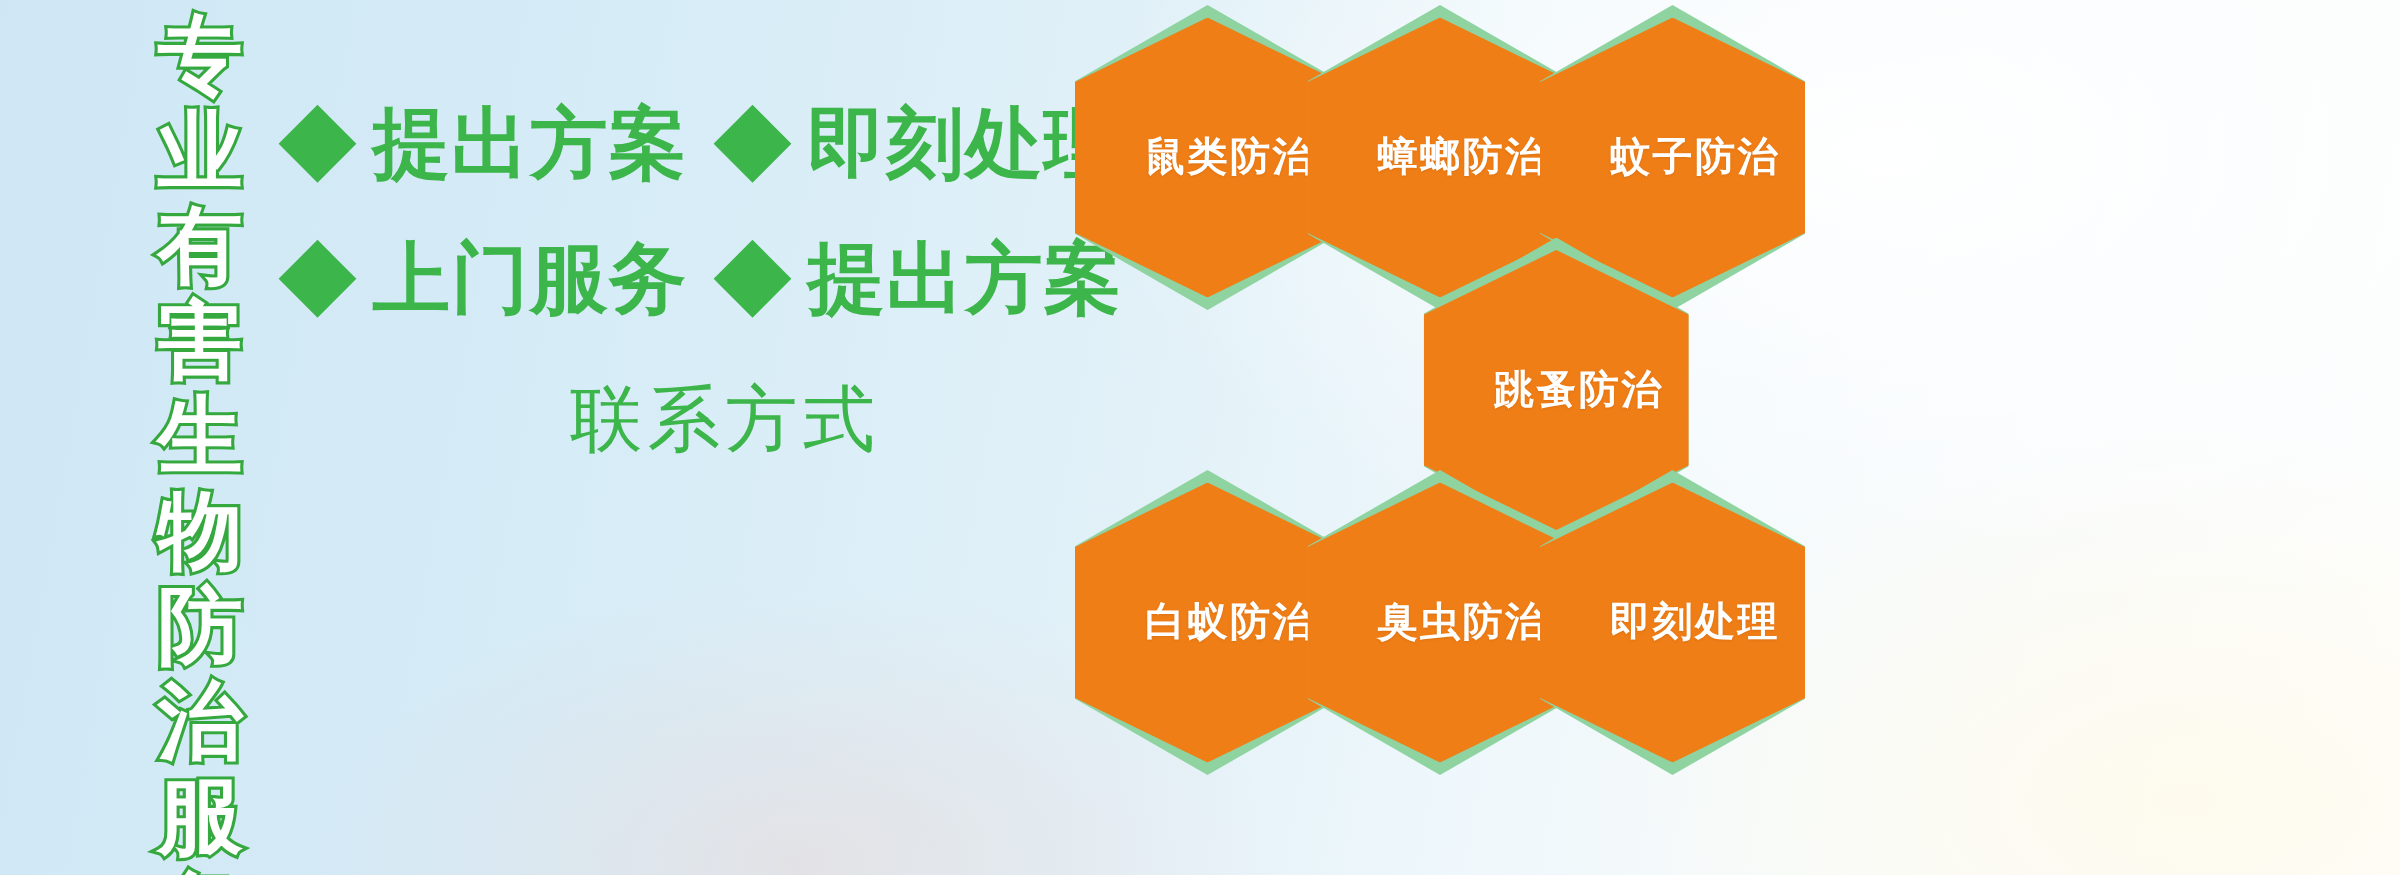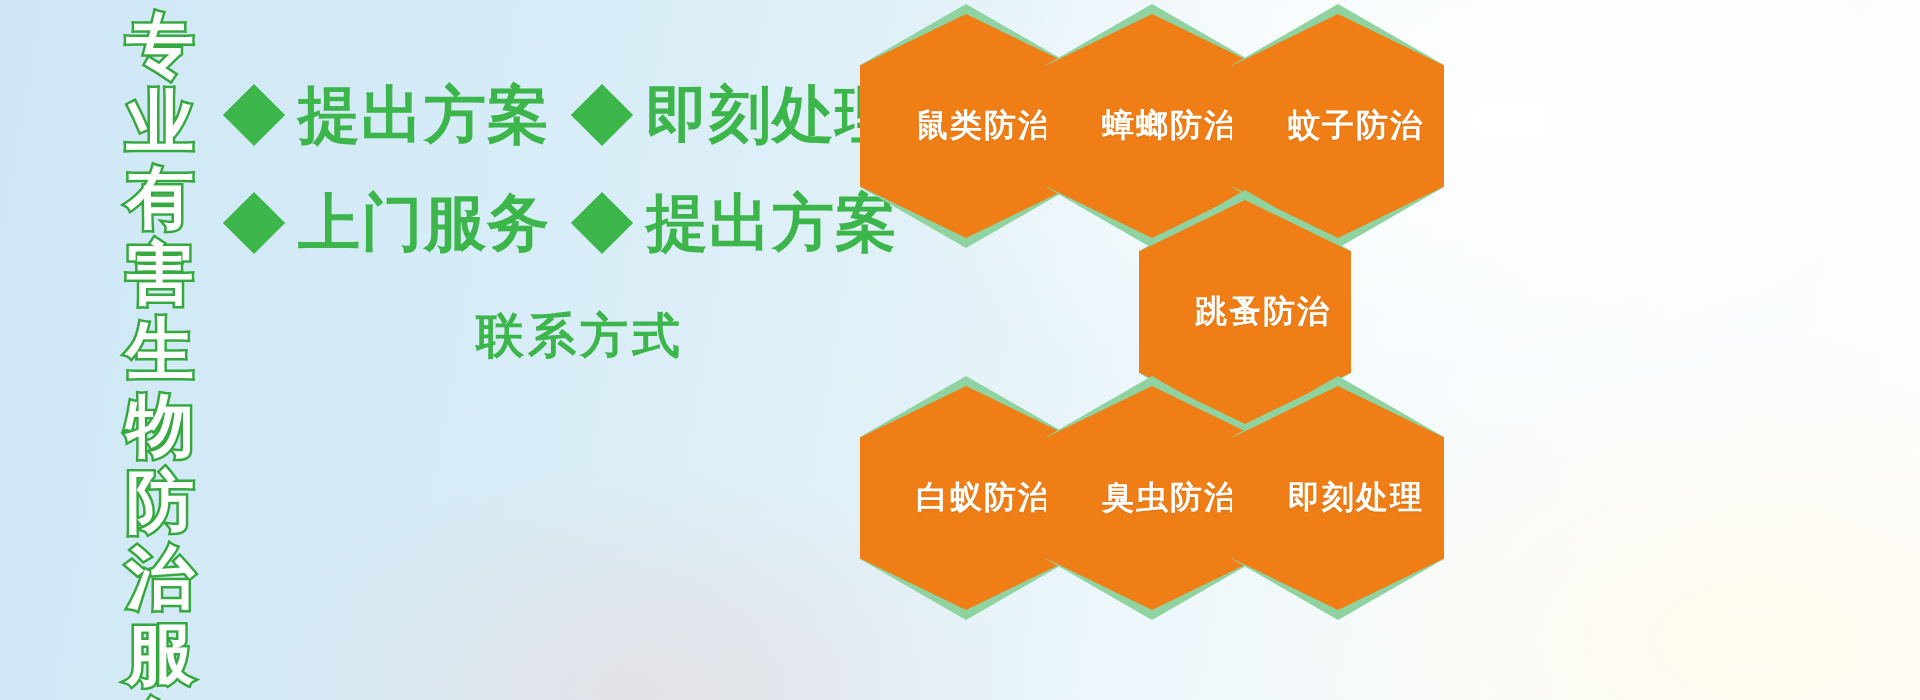--- a/index.html
+++ b/index.html
@@ -50,21 +50,21 @@
     flex:0 0 auto;
   }
   .feature-label{font-size:62px;line-height:62px;letter-spacing:1px;margin-right:26px;}
 
   
   #contact-block{
     position:absolute;left:300px;top:300px;width:560px;
     text-align:center;color:#3cb54a;
   }
   #contact-heading{
-    font-size:48px;line-height:70px;font-weight:bold;letter-spacing:4px;
+    font-size:58px;line-height:70px;font-weight:normal;letter-spacing:4px;
   }
   .phone{
     font-size:64px;line-height:76px;font-weight:normal;letter-spacing:2px;
   }
 
   
   #hex-grid{position:absolute;left:860px;top:0px;width:620px;height:700px;}
   .hex{
     position:absolute;
     width:194px;height:224px;

